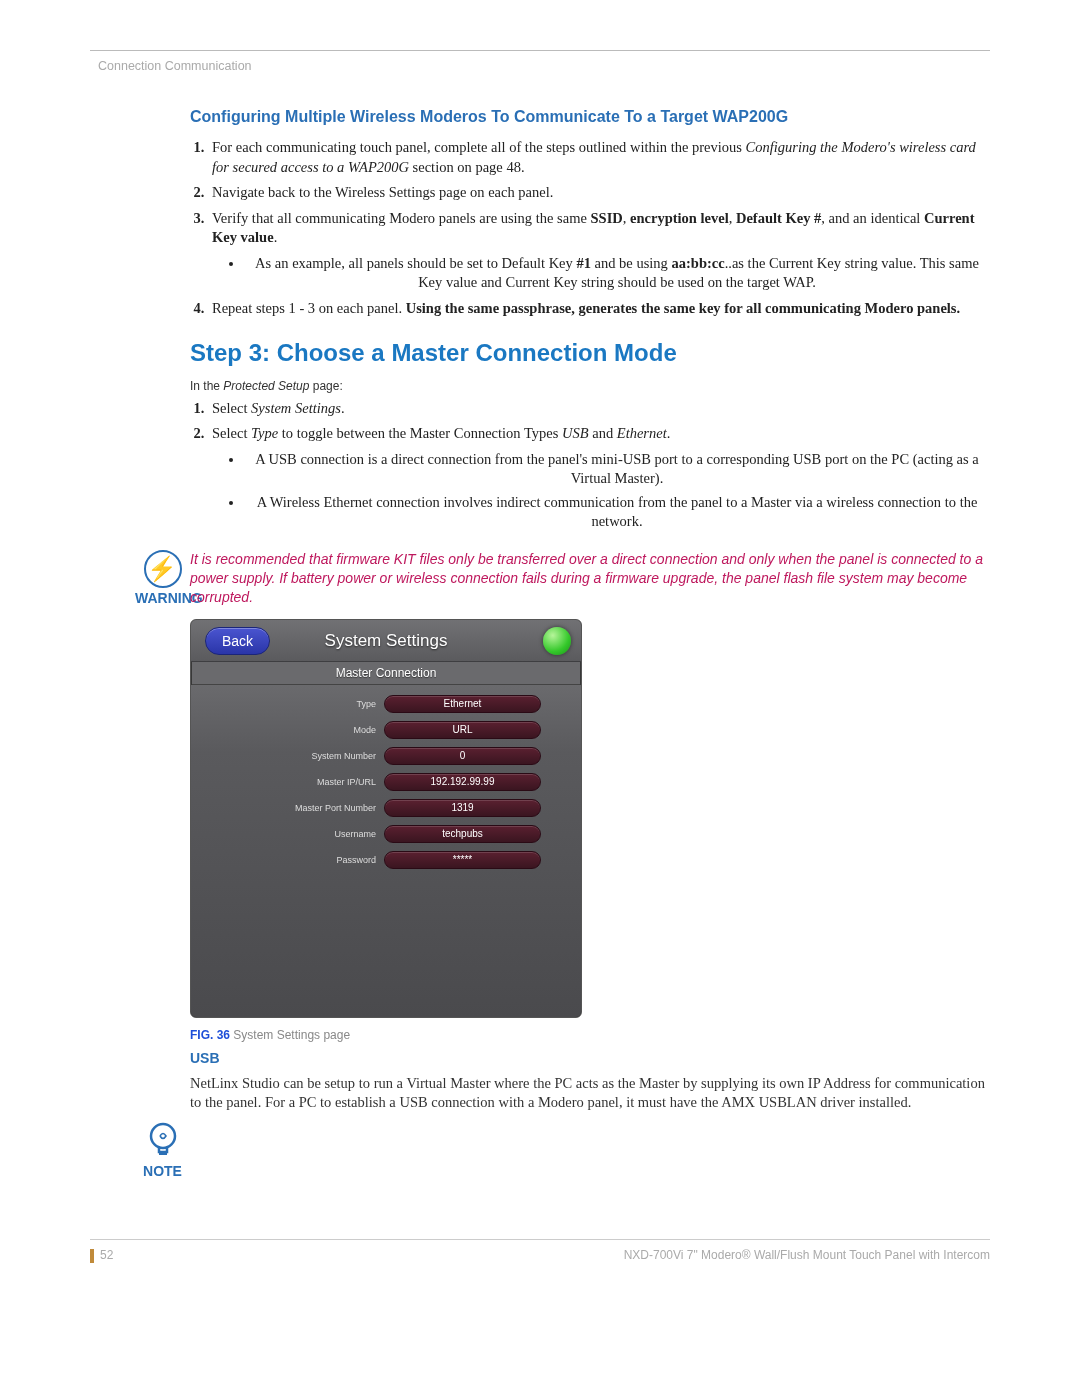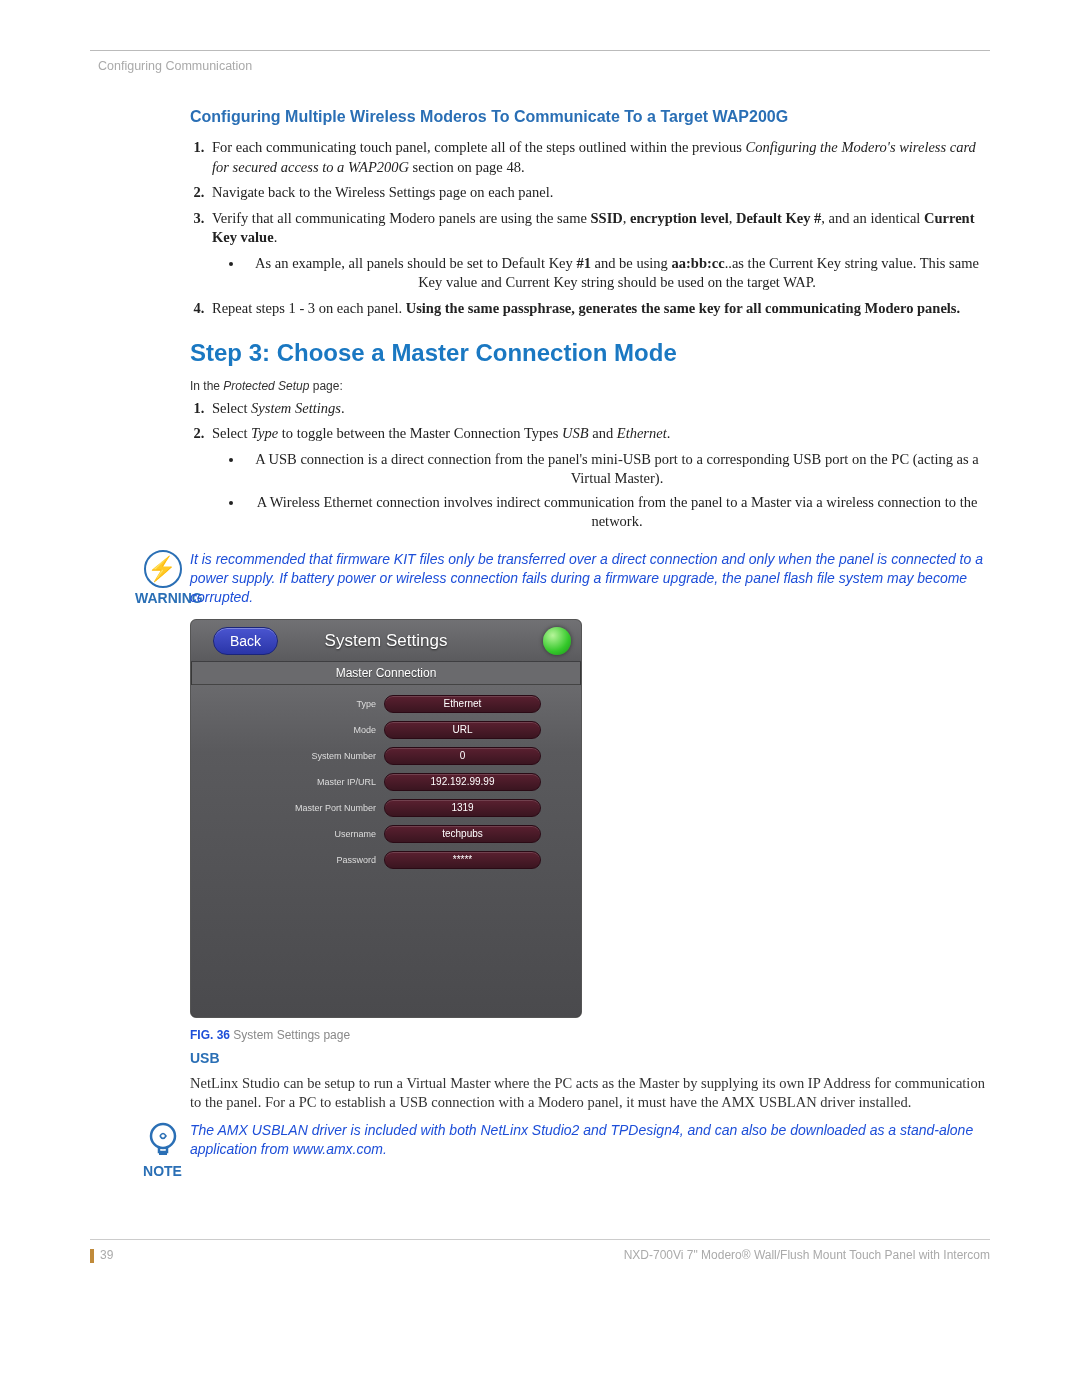--- a/index.html
+++ b/index.html
@@ -91,21 +91,21 @@
   .callout .icon-col {
     width: 55px;
     flex-shrink: 0;
     text-align: center;
   }
   .callout .text-col {
     font-family: Arial, sans-serif;
     font-size: 14px;
     font-style: italic;
     line-height: 1.35;
-    color: #1d4ed8;
+    color: #be185d;
   }
   .icon-label {
     font-family: Arial, sans-serif;
     font-size: 14px;
     font-weight: bold;
     color: #2a6fb5;
     text-align: center;
     margin-top: 2px;
   }
   .icon-circle {
@@ -138,21 +138,20 @@
     overflow: hidden;
     font-family: Arial, sans-serif;
   }
   .ss-topbar {
     background: linear-gradient(#717174, #5a5a5d);
     height: 42px;
     display: flex;
     align-items: center;
     position: relative;
     box-shadow: inset 0 -1px 0 rgba(0,0,0,0.3);
-    padding-left: 8px;
   }
   .ss-back {
     background: linear-gradient(#4a55d0, #2a35a8);
     color: #fff;
     border: 1px solid #1b257a;
     border-radius: 14px;
     padding: 5px 16px;
     font-size: 14px;
     margin-left: 14px;
     box-shadow: inset 0 1px 0 rgba(255,255,255,0.3);
@@ -248,21 +247,21 @@
     height: 14px;
     margin-right: 6px;
     vertical-align: middle;
   }
 </style>
 </head>
 <body>
 
 <div class="page">
   <div class="top-rule"></div>
-  <div class="header-text">Configuring Communication</div>
+  <div class="header-text">Connection Communication</div>
 
   <div class="content">
     <h3 class="section-title">Configuring Multiple Wireless Moderos To Communicate To a Target WAP200G</h3>
 
     <ol class="numbered">
       <li>
         <span>For each communicating touch panel, complete all of the steps outlined within the previous </span><span class="italic">Configuring the Modero's wireless card for secured access to a WAP200G</span><span> section on page 48.</span>
       </li>
       <li><span>Navigate back to the Wireless Settings page on each panel.</span></li>
       <li>
@@ -357,20 +356,19 @@
   <div class="callout">
     <div class="icon-col">
       <svg class="bulb-svg" width="34" height="40" viewBox="0 0 34 40">
         <circle cx="17" cy="15" r="12" fill="none" stroke="#2a6fb5" stroke-width="2.5"></circle>
         <path d="M13 26 L13 31 L21 31 L21 26" fill="none" stroke="#2a6fb5" stroke-width="2.5"></path>
         <line x1="13" y1="33" x2="21" y2="33" stroke="#2a6fb5" stroke-width="2"></line>
         <path d="M14 15 Q17 10 20 15 Q17 20 14 15" fill="none" stroke="#2a6fb5" stroke-width="1.5"></path>
       </svg>
       <div class="icon-label">NOTE</div>
     </div>
-    <div class="text-col">The AMX USBLAN driver is included with both NetLinx Studio2 and TPDesign4, and can also be downloaded as a stand-alone application from www.amx.com.</div>
   </div>
 
   <div class="footer">
-    <div><span class="accent"></span><span>39</span></div>
+    <div><span class="accent"></span><span>52</span></div>
     <div>NXD-700Vi 7" Modero® Wall/Flush Mount Touch Panel with Intercom</div>
   </div>
 </div>
 
 </body></html>

